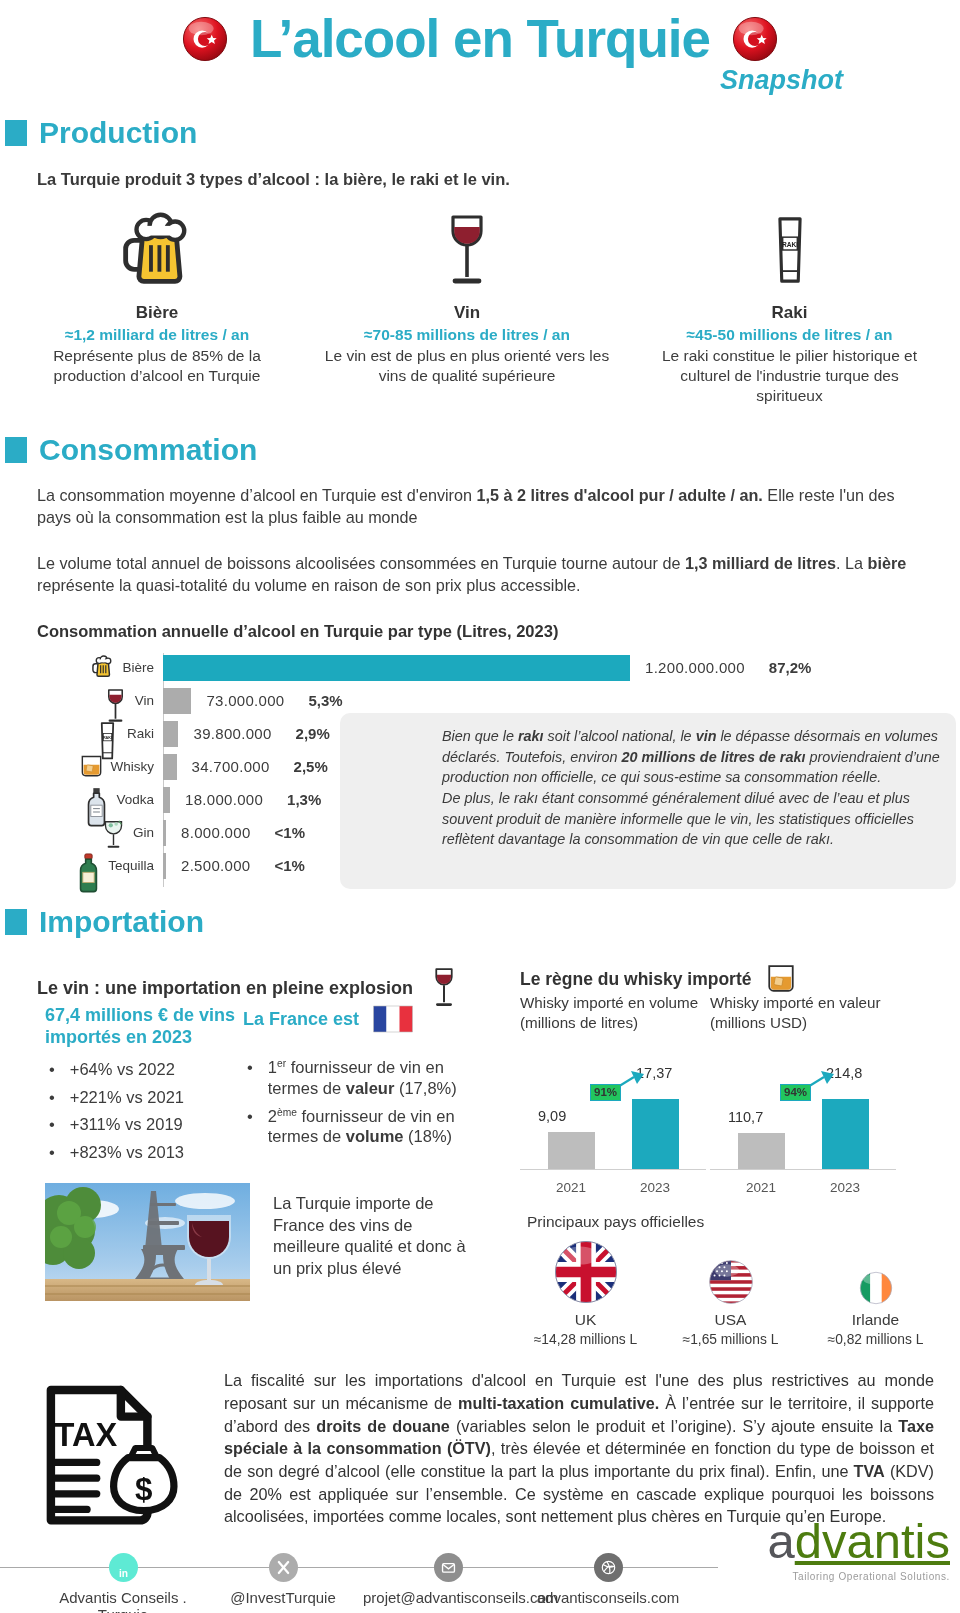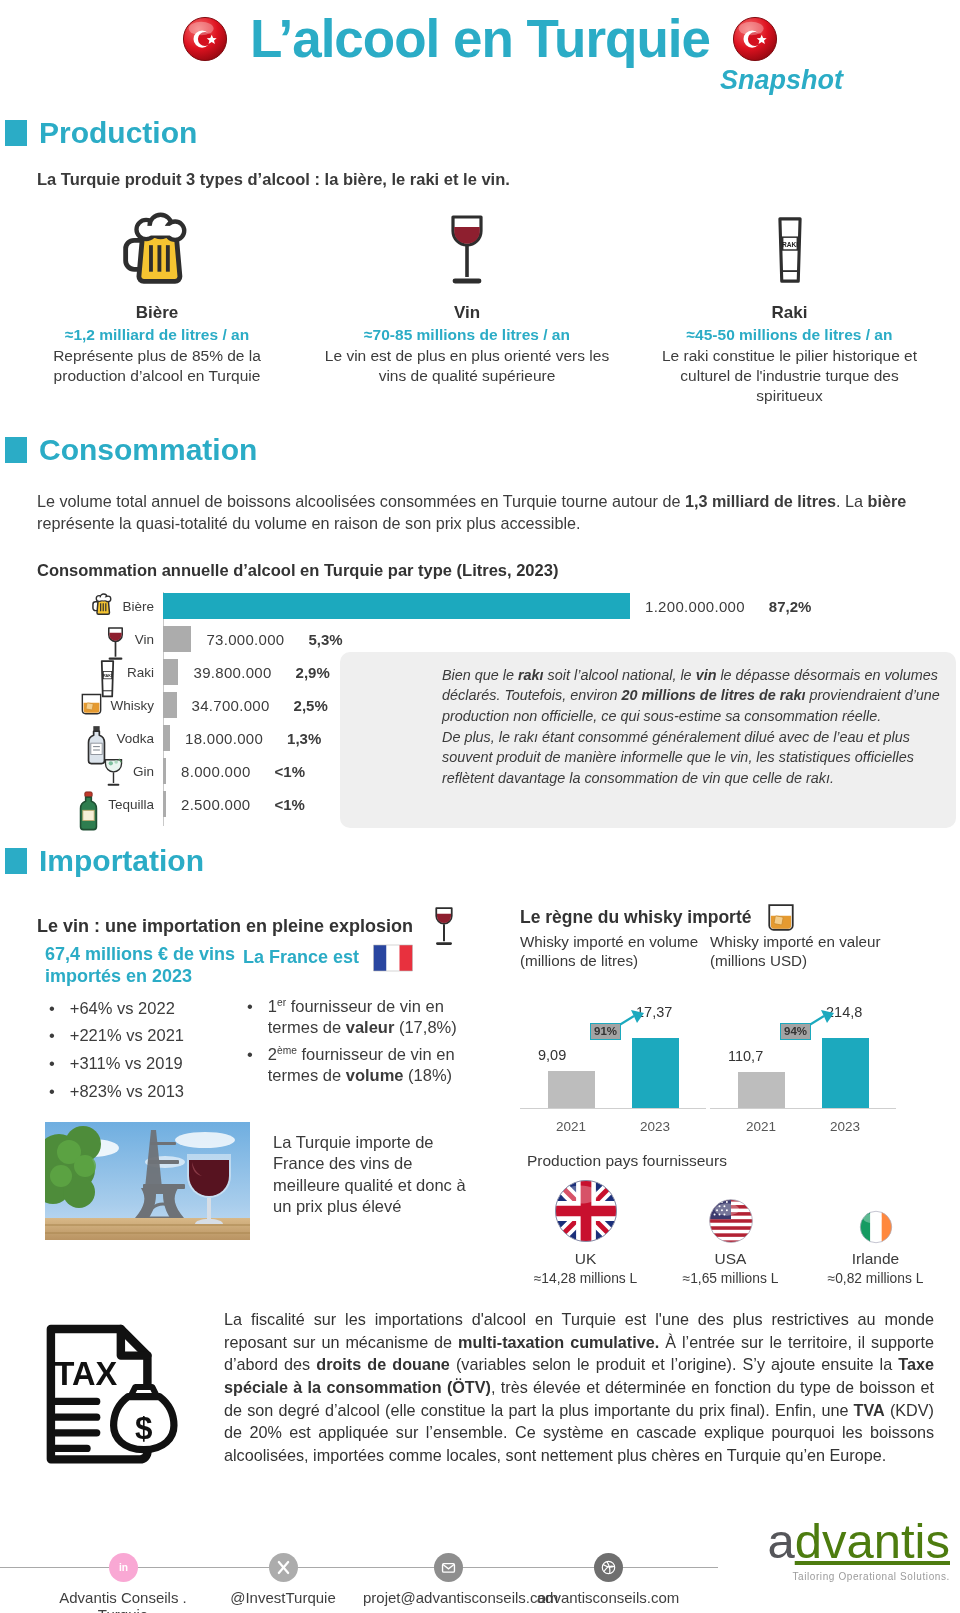--- a/index.html
+++ b/index.html
@@ -72,21 +72,21 @@
   .whisky-sub{position:absolute;left:520px;top:58px;font-size:17.5px;font-weight:bold;color:#333;display:flex;align-items:center;gap:14px;}
   .i-whisky-sm{width:32px;height:32px;}
   .mini-chart{position:absolute;top:88px;width:186px;}
   .mc1{left:520px;} .mc2{left:710px;}
   .mc-title{font-size:15.2px;line-height:1.28;color:#3A3A3A;}
   .mc-plot{position:relative;height:137px;border-bottom:1px solid #CFCFCF;}
   .mc-bar{position:absolute;bottom:0;width:47px;}
   .mc-bar.b1{left:28px;background:#BDBDBD;}
   .mc-bar.b2{left:112px;background:#1CA9BE;}
   .mc-val{position:absolute;font-size:14.5px;color:#333;}
-  .mc-growth{position:absolute;font-size:11.5px;font-weight:bold;color:#333;background:#a3a3a3;border:1px solid #1CA9BE;padding:0 3px;line-height:15px;}
+  .mc-growth{position:absolute;font-size:11.5px;font-weight:bold;color:#333;background:#22c55e;border:1px solid #1CA9BE;padding:0 3px;line-height:15px;}
   .mc-arrow{position:absolute;width:40px;height:26px;}
   .mc-years{position:relative;height:22px;margin-top:6px;}
   .mc-year{position:absolute;top:4px;width:50px;text-align:center;font-size:13.5px;color:#555;}
   .y1{left:26px;} .y2{left:110px;}
   .sup-title{position:absolute;left:527px;top:308px;font-size:15.5px;color:#3A3A3A;}
   .suppliers{position:absolute;left:513px;top:330px;width:435px;display:flex;}
   .sup{width:145px;text-align:center;}
   .sup-flag{height:70px;display:flex;align-items:flex-end;justify-content:center;}
   .i-flag-uk{width:66px;height:66px;}
   .i-flag-us{width:46px;height:46px;}
@@ -213,20 +213,21 @@
         <div class="prod-desc">Le raki constitue le pilier historique et culturel de l'industrie turque des spiritueux</div>
       </div>
     </div>
   </div>
 
   <div class="section" id="consommation">
     <div class="sec-head">
       <span class="sec-square"></span>
       <span class="sec-title">Consommation</span>
     </div>
+    <div class="cons-para"><span>La consommation moyenne d’alcool en Turquie est d'environ </span><span style="font-weight: bold;">1,5 à 2 litres d'alcool pur / adulte / an.</span><span> Elle reste l'un des pays où la consommation est la plus faible au monde</span></div>
     <div class="cons-para p2"><span>Le volume total annuel de boissons alcoolisées consommées en Turquie tourne autour de </span><span style="font-weight: bold;">1,3 milliard de litres</span><span>. La </span><span style="font-weight: bold;">bière</span><span> représente la quasi-totalité du volume en raison de son prix plus accessible.</span></div>
     <div class="chart-title">Consommation annuelle d’alcool en Turquie par type (Litres, 2023)</div>
     <div class="chart-wrap">
       <div class="chart-axis"></div>
       <div>
           <div class="chart-row">
             <div class="row-label">
               <span class="row-icon"><svg viewBox="0 0 34 32">
                   <path d="M11 12h-3.5a3.5 3.5 0 0 0-3.5 3.5v5a3.5 3.5 0 0 0 3.5 3.5H11" fill="none" stroke="#2E2E2E" stroke-width="2"></path>
                   <path d="M11 10h14l1.5 17a2 2 0 0 1-2 2h-13a2 2 0 0 1-2-2z" fill="#F5C431" stroke="#2E2E2E" stroke-width="2" stroke-linejoin="round"></path>
@@ -505,21 +506,21 @@
               <path d="M25 2l13 3-7 10z" fill="#1CA9BE"></path>
             </svg></span>
           <span class="mc-growth" style="left:70px;bottom:68px">94%</span>
         </div>
         <div class="mc-years">
           <span class="mc-year y1">2021</span>
           <span class="mc-year y2">2023</span>
         </div>
       </div>
 
-    <div class="sup-title">Production pays fournisseurs</div>
+    <div class="sup-title">Principaux pays officielles</div>
     <div class="suppliers">
       <div class="sup">
         <div class="sup-flag">
             <span class="i-flag-uk" data-icon="uk-flag">
               <svg viewBox="0 0 80 80">
                 <defs>
                   <clipPath id="ukc">
                     <circle cx="40" cy="40" r="37"></circle>
                   </clipPath>
                 </defs>
@@ -629,21 +630,21 @@
             <text x="91" y="97" font-size="26" font-weight="bold" text-anchor="middle" font-family="Liberation Sans,sans-serif" fill="#111">$</text>
           </g>
         </svg>
       </span>
     <div class="tax-text"><span>La fiscalité sur les importations d'alcool en Turquie est l'une des plus restrictives au monde reposant sur un mécanisme de </span><span style="font-weight: bold;">multi-taxation cumulative.</span><span> À l’entrée sur le territoire, il supporte d’abord des </span><span style="font-weight: bold;">droits de douane</span><span> (variables selon le produit et l’origine). S’y ajoute ensuite la </span><span style="font-weight: bold;">Taxe spéciale à la consommation (ÖTV)</span><span>, très élevée et déterminée en fonction du type de boisson et de son degré d’alcool (elle constitue la part la plus importante du prix final). Enfin, une </span><span style="font-weight: bold;">TVA</span><span> (KDV) de 20% est appliquée sur l’ensemble. Ce système en cascade explique pourquoi les boissons alcoolisées, importées comme locales, sont nettement plus chères en Turquie qu’en Europe.</span></div>
   </div>
 
   <div class="footer">
     <div class="footer-line"></div>
     <div class="f-item" style="left:38px;">
-      <div class="f-circle" style="background:#f9a8d4;">
+      <div class="f-circle" style="background:#5eead4;align-items:flex-end;">
           <span class="f-icon" data-icon="linkedin-icon">
             <svg viewBox="0 0 20 20">
               <text x="10" y="14.5" font-size="12" font-weight="bold" text-anchor="middle" font-family="Liberation Sans,sans-serif" fill="#fff">in</text>
             </svg>
           </span>
         </div>
       <div class="f-label">Advantis Conseils . Turquie</div>
     </div>
     <div class="f-item" style="left:198px;">
       <div class="f-circle" style="background:#ACACAC;">

